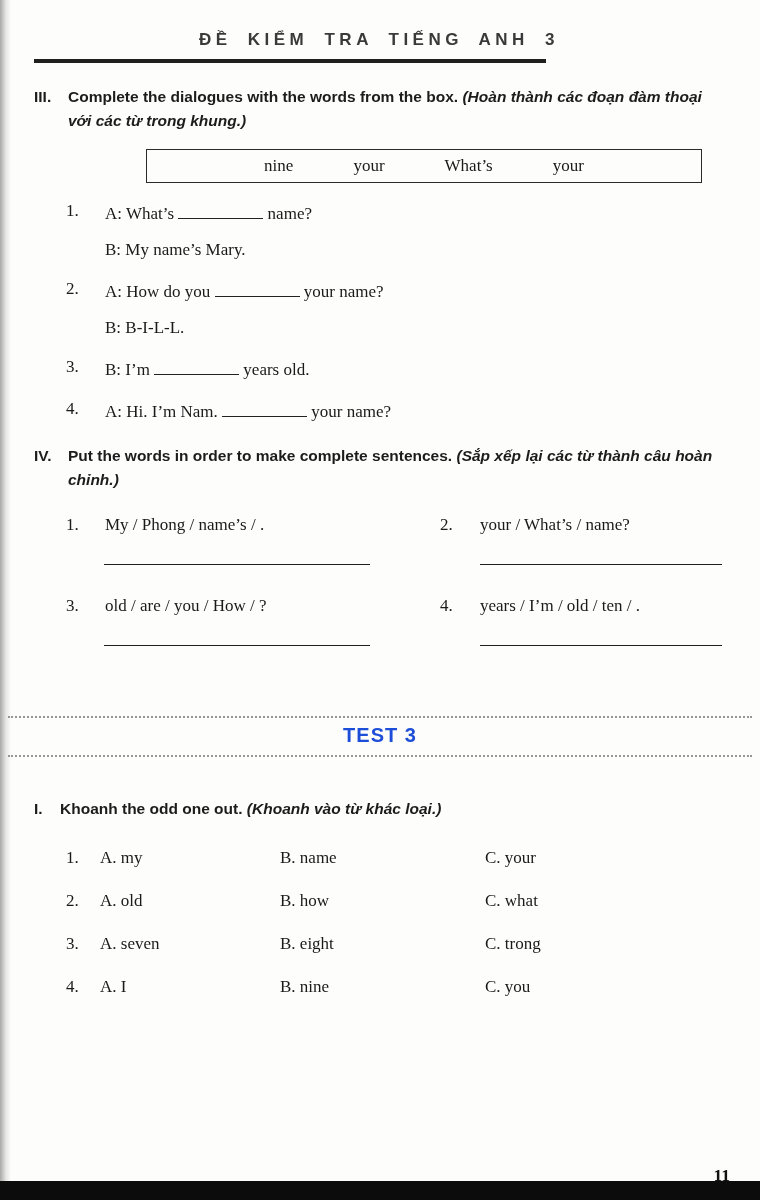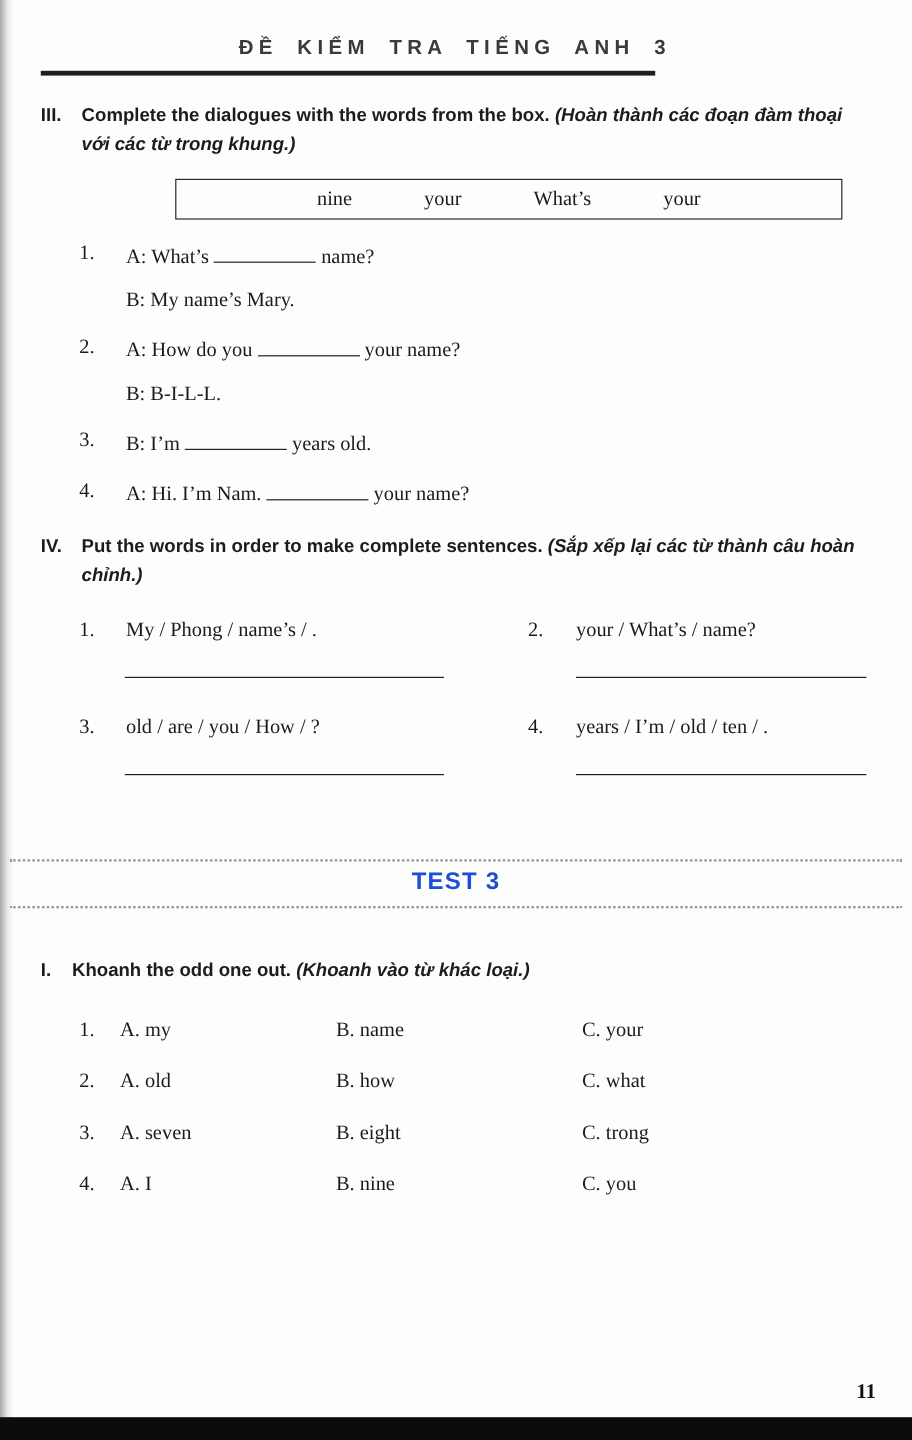--- a/index.html
+++ b/index.html
@@ -64,21 +64,21 @@
 
   
   .odd-rows{margin:24px 0 0 32px;font-size:17px}
   .odd-row{display:flex;line-height:25px;margin-bottom:18px}
   .row-num{flex:0 0 34px}
   .opt-a{flex:0 0 180px}
   .opt-b{flex:0 0 205px}
   .opt-c{flex:1 1 auto}
 
   
-  .page-number{position:absolute;right:30px;bottom:30px;font-weight:700;font-size:17.5px;color:#111}
+  .page-number{position:absolute;right:30px;bottom:14px;font-weight:700;font-size:17.5px;color:#111}
   .scan-left{
     position:absolute;left:0;top:0;bottom:0;width:11px;pointer-events:none;
     background:linear-gradient(to right,rgba(85,85,85,.5),rgba(130,130,130,.18) 55%,rgba(255,255,255,0));
   }
   .scan-bottom{position:absolute;left:0;right:0;bottom:0;height:19px;background:#0c0c0c}
 </style>
 </head>
 <body>
 
 <div class="page">

